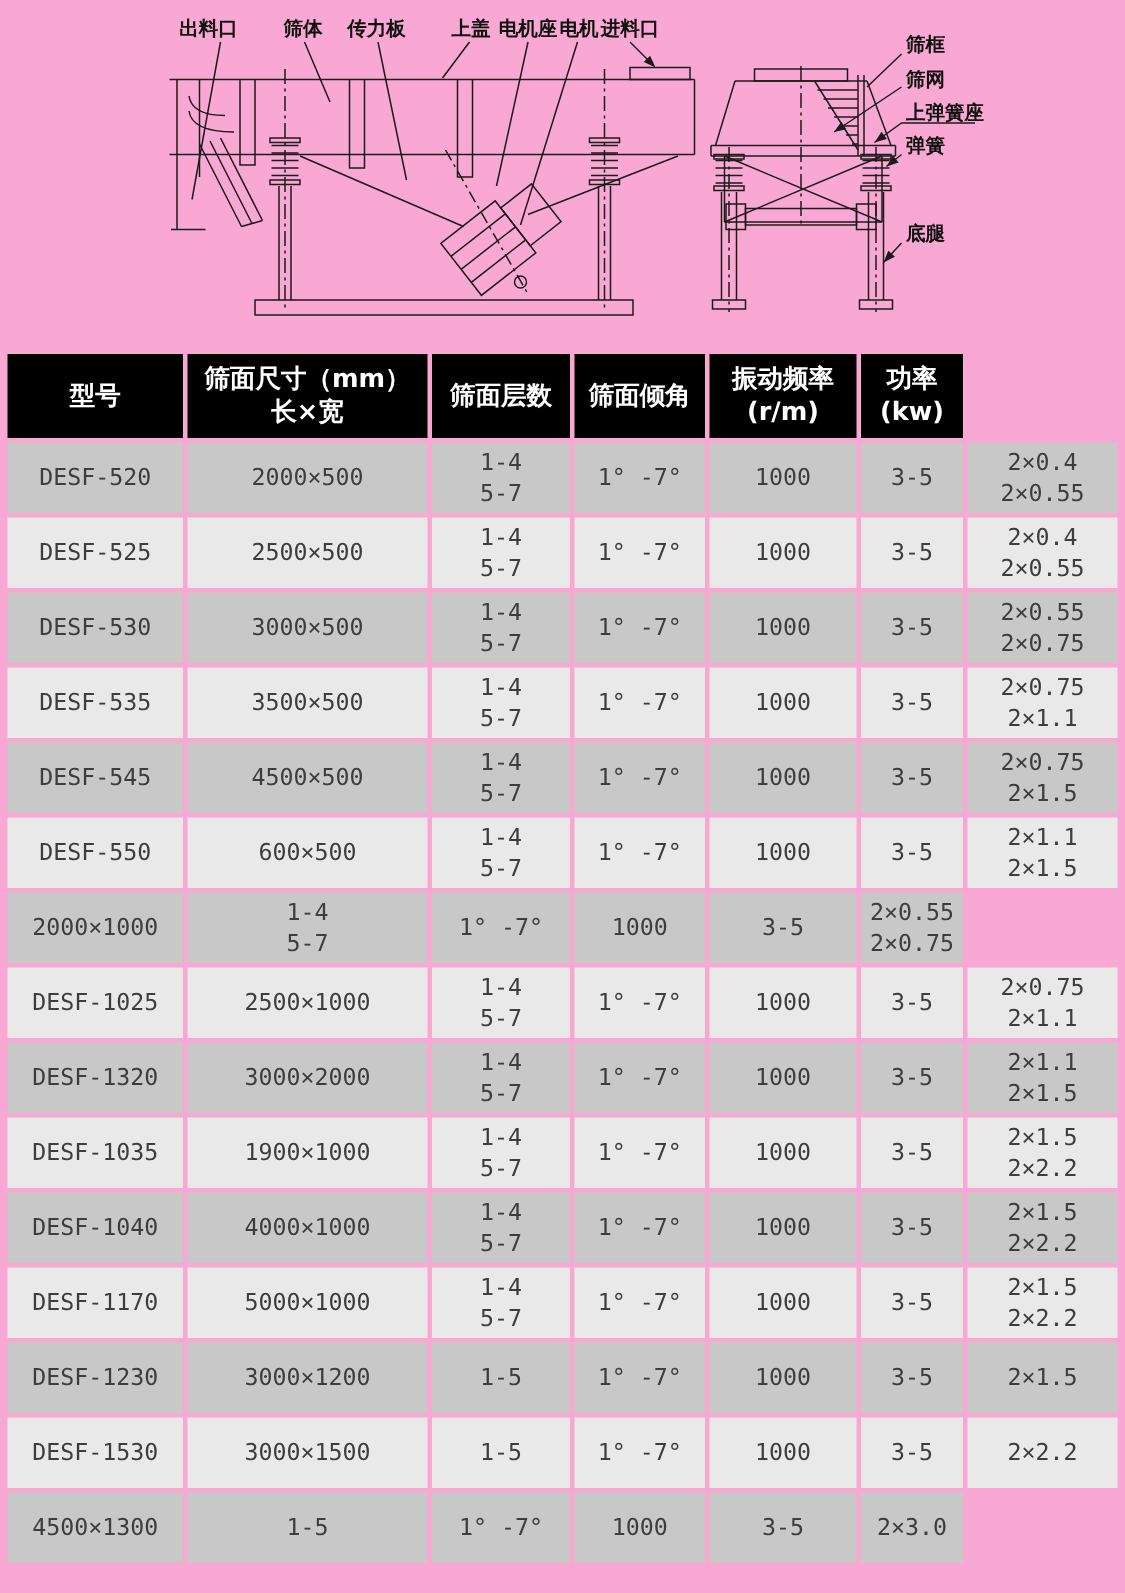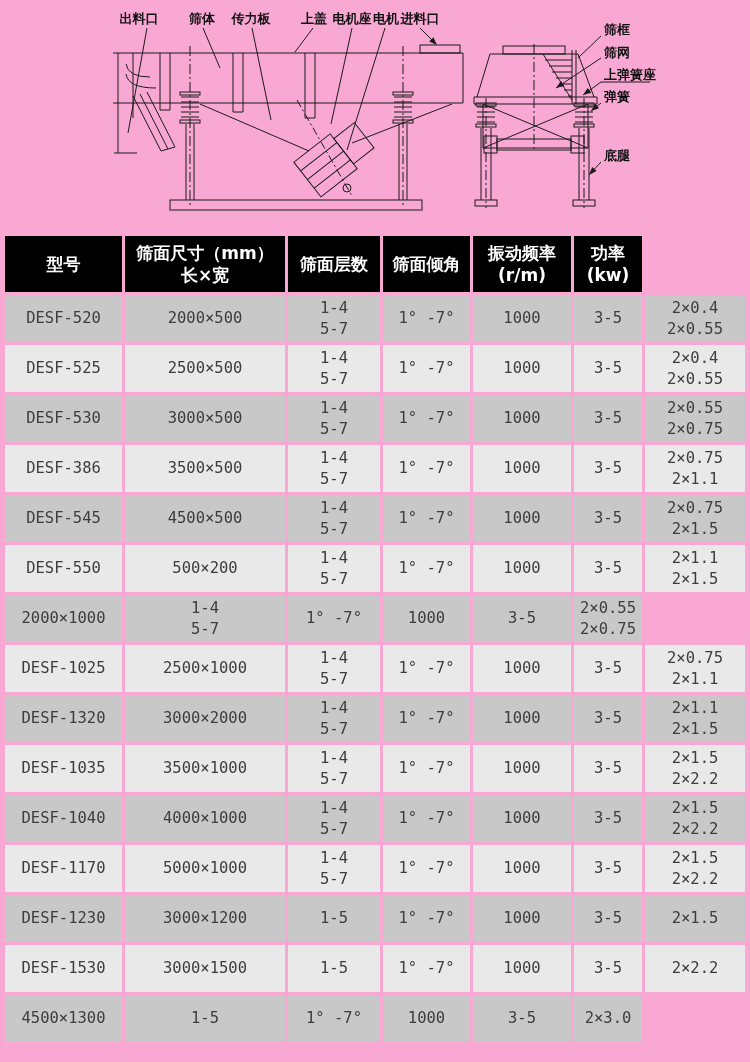--- a/index.html
+++ b/index.html
@@ -243,21 +243,21 @@
             <span class="b-amp">3-5</span>
           </div>
     <div class="cell">
             <span class="b-p0">2×0.55</span>
             <span class="b-p1">2×0.75</span>
           </div>
   </div>
 
   <div class="trow">
     <div class="cell">
-            <span class="b-model">DESF-386</span>
+            <span class="b-model">DESF-535</span>
           </div>
     <div class="cell">
             <span class="b-size">3500×500</span>
           </div>
     <div class="cell">
             <span class="b-l0">1-4</span>
             <span class="b-l1">5-7</span>
           </div>
     <div class="cell">
             <span class="b-angle">1° -7°</span>
@@ -298,21 +298,21 @@
             <span class="b-p0">2×0.75</span>
             <span class="b-p1">2×1.5</span>
           </div>
   </div>
 
   <div class="trow">
     <div class="cell">
             <span class="b-model">DESF-550</span>
           </div>
     <div class="cell">
-            <span class="b-size">500×200</span>
+            <span class="b-size">600×500</span>
           </div>
     <div class="cell">
             <span class="b-l0">1-4</span>
             <span class="b-l1">5-7</span>
           </div>
     <div class="cell">
             <span class="b-angle">1° -7°</span>
           </div>
     <div class="cell">
             <span class="b-freq">1000</span>
@@ -399,21 +399,21 @@
             <span class="b-p0">2×1.1</span>
             <span class="b-p1">2×1.5</span>
           </div>
   </div>
 
   <div class="trow">
     <div class="cell">
             <span class="b-model">DESF-1035</span>
           </div>
     <div class="cell">
-            <span class="b-size">3500×1000</span>
+            <span class="b-size">1900×1000</span>
           </div>
     <div class="cell">
             <span class="b-l0">1-4</span>
             <span class="b-l1">5-7</span>
           </div>
     <div class="cell">
             <span class="b-angle">1° -7°</span>
           </div>
     <div class="cell">
             <span class="b-freq">1000</span>

